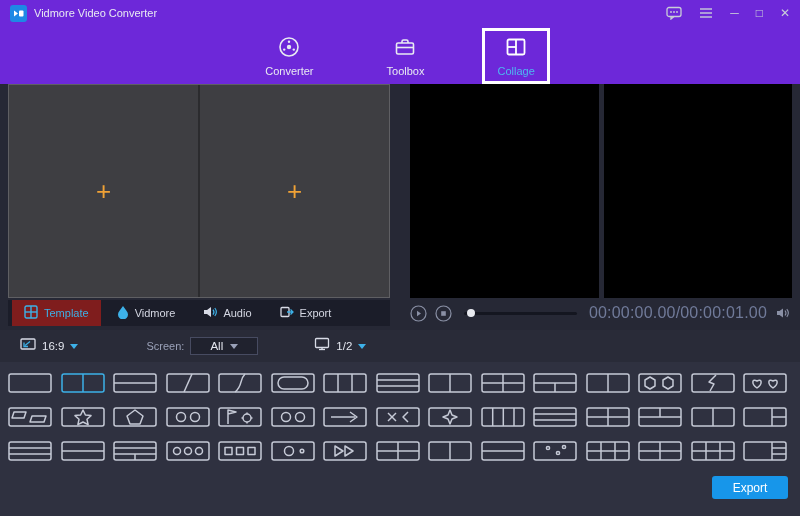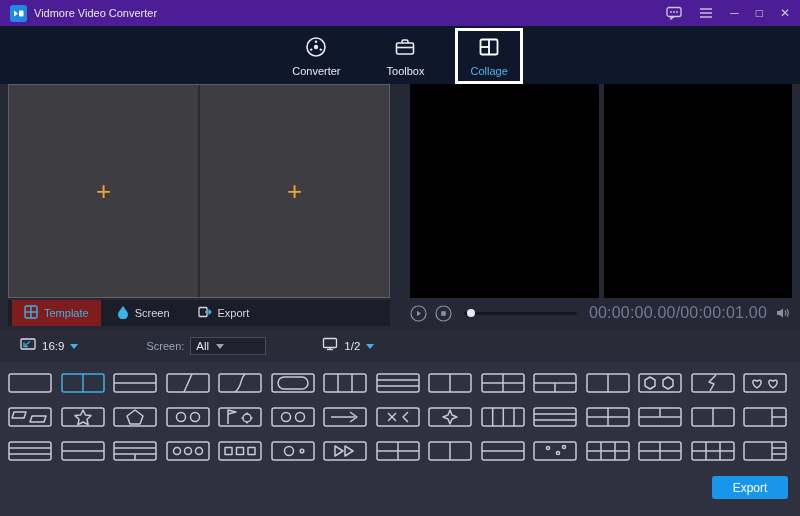--- a/index.html
+++ b/index.html
@@ -1,28 +1,28 @@
 <!DOCTYPE html>
 <html><head>
 <meta charset="utf-8">
 <style>
   * { box-sizing: border-box; margin: 0; padding: 0; }
   html,body { width:800px; height:516px; }
   body { font-family:"Liberation Sans", sans-serif; background:#262835; overflow:hidden; }
   .app { width:800px; height:516px; display:flex; flex-direction:column; }
 
   
-  .titlebar { height:26px; background:#4c1d95; display:flex; align-items:center; padding:0 10px; flex:0 0 auto; }
+  .titlebar { height:26px; background:#6d28d9; display:flex; align-items:center; padding:0 10px; flex:0 0 auto; }
   .logo { width:17px; height:17px; margin-right:7px; display:flex; }
   .app-title { color:#e8eaf2; font-size:11px; }
   .win-controls { margin-left:auto; display:flex; align-items:center; gap:17px; color:#c9cdd8; }
   .win-btn { font-size:12px; line-height:1; display:flex; align-items:center; }
 
   
-  .navbar { height:58px; background:#0f172a; display:flex; justify-content:center; align-items:flex-end; gap:16px; flex:0 0 auto; padding-top:2px; }
+  .navbar { height:58px; background:#6d28d9; display:flex; justify-content:center; align-items:flex-end; gap:43px; flex:0 0 auto; padding-top:2px; }
   .nav-tab { display:flex; flex-direction:column; align-items:center; gap:4px; padding:4px 12px; border:3px solid transparent; color:#e8eaf2; font-size:11px; cursor:default; }
   .nav-tab.active { border-color:#ffffff; }
   .nav-tab.active .nav-label { color:#4db8f0; }
   .nav-label { white-space:nowrap; }
 
   
   .main { display:flex; padding:0 8px; gap:20px; height:214px; flex:0 0 auto; }
   .collage-panel { width:382px; border:1px solid #5f5f63; display:flex; }
   .collage-cell { flex:1; background:#3e3e42; display:flex; align-items:center; justify-content:center; }
   .collage-cell + .collage-cell { border-left:2px solid #2b2b2e; }
@@ -163,21 +163,31 @@
             </svg>
         </span>
         <span>Template</span>
       </div>
       <div class="ltab">
         <span>
           <svg width="12" height="14" viewBox="0 0 12 14">
               <path d="M6 1 C8.5 4.5 11 7 11 9.5 A5 5 0 0 1 1 9.5 C1 7 3.5 4.5 6 1 Z" fill="#3db1e8"></path>
             </svg>
         </span>
-        <span>Screen</span>
+        <span>Vidmore</span>
+      </div>
+      <div class="ltab">
+        <span>
+          <svg width="14" height="12" viewBox="0 0 14 12">
+              <polygon points="1,4 4,4 8,1 8,11 4,8 1,8" fill="#d8dbe6"></polygon>
+              <path d="M10 3.5 A4 4 0 0 1 10 8.5" stroke="#3db1e8" fill="none" stroke-width="1.2"></path>
+              <path d="M11.8 2 A6.5 6.5 0 0 1 11.8 10" stroke="#3db1e8" fill="none" stroke-width="1.2"></path>
+            </svg>
+        </span>
+        <span>Audio</span>
       </div>
       <div class="ltab">
         <span>
           <svg width="14" height="12" viewBox="0 0 14 12" fill="none">
               <rect x="1" y="1.5" width="8" height="9" rx="1" stroke="#d8dbe6" stroke-width="1.3"></rect>
               <path d="M7 6 H13 M10.5 3.5 L13 6 L10.5 8.5" stroke="#3db1e8" stroke-width="1.3"></path>
             </svg>
         </span>
         <span>Export</span>
       </div>
@@ -219,21 +229,21 @@
             <path d="M5 8.5 L10 4.5" stroke="#3db1e8"></path>
           </svg>
       </span>
       <span class="tb-value">16:9</span>
       <span class="caret"></span>
     </div>
 
 
     <div class="tb-group g-screen">
       <span class="tb-label">Screen:</span>
-      <div class="dropdown" style="width:76px; justify-content:flex-start;">
+      <div class="dropdown" style="width:68px; justify-content:center;">
         <span class="tb-value">All</span>
         <span class="caret gray"></span>
       </div>
     </div>
 
     <div class="tb-group g-page">
       <span>
         <svg width="16" height="14" viewBox="0 0 16 14" fill="none" stroke="#d8dbe6" stroke-width="1.3">
             <rect x="1.5" y="1.5" width="13" height="9" rx="1"></rect>
             <line x1="8" y1="10.5" x2="8" y2="12.5"></line>

